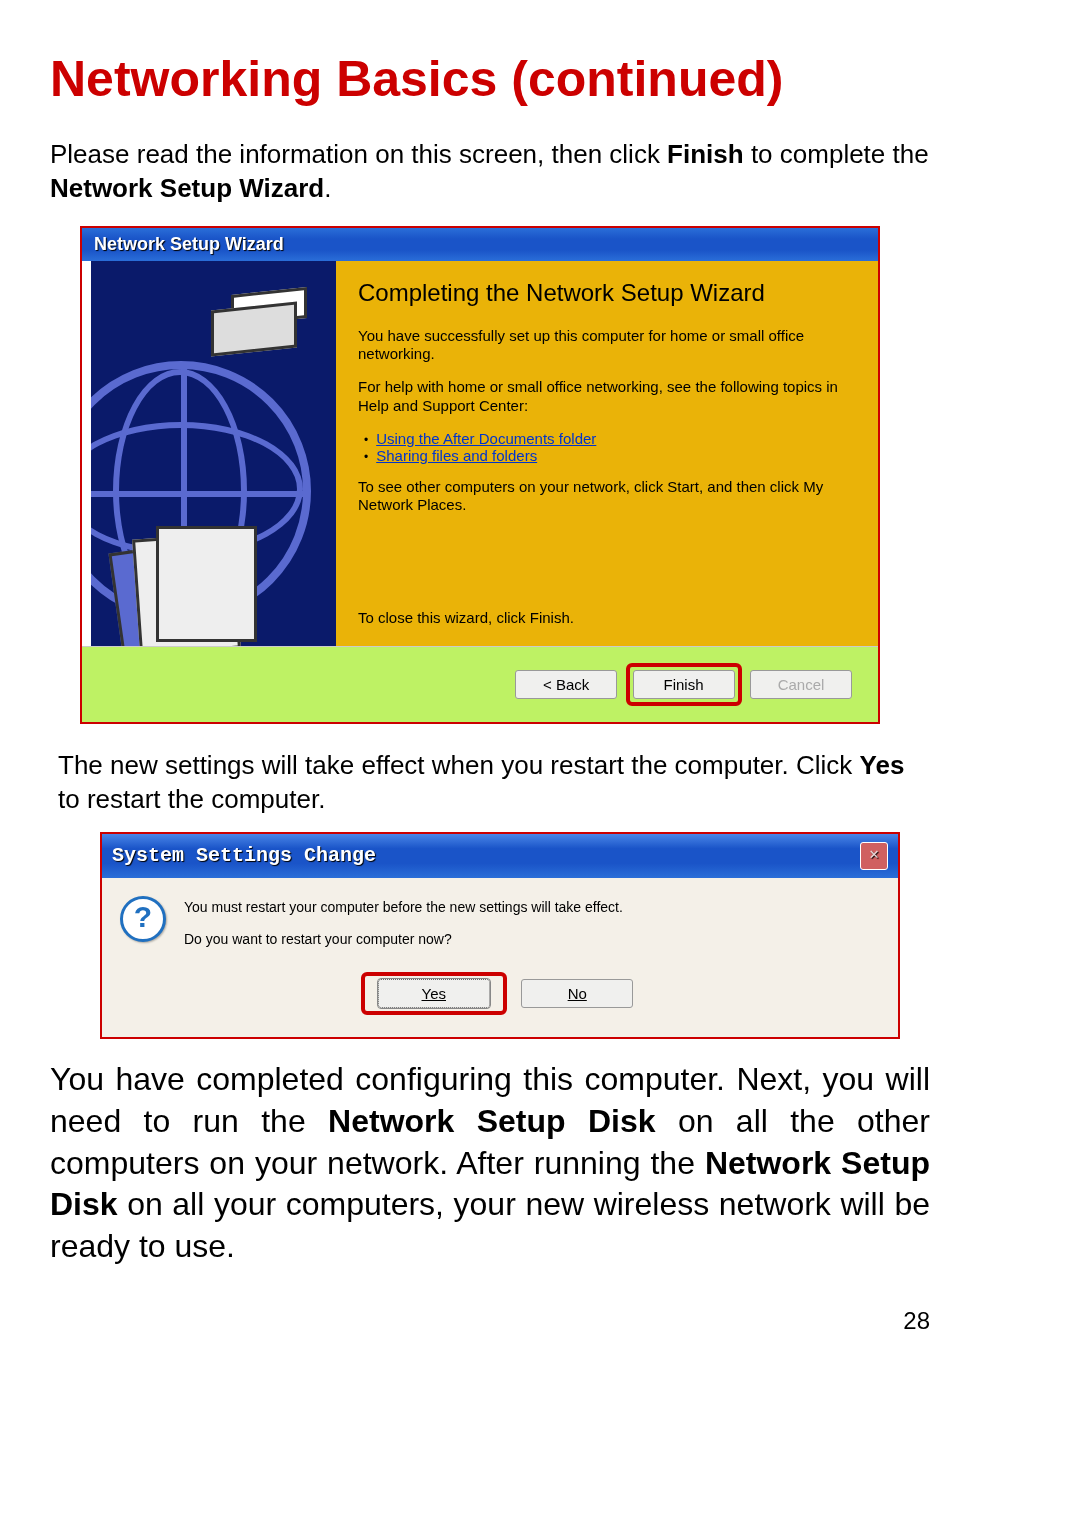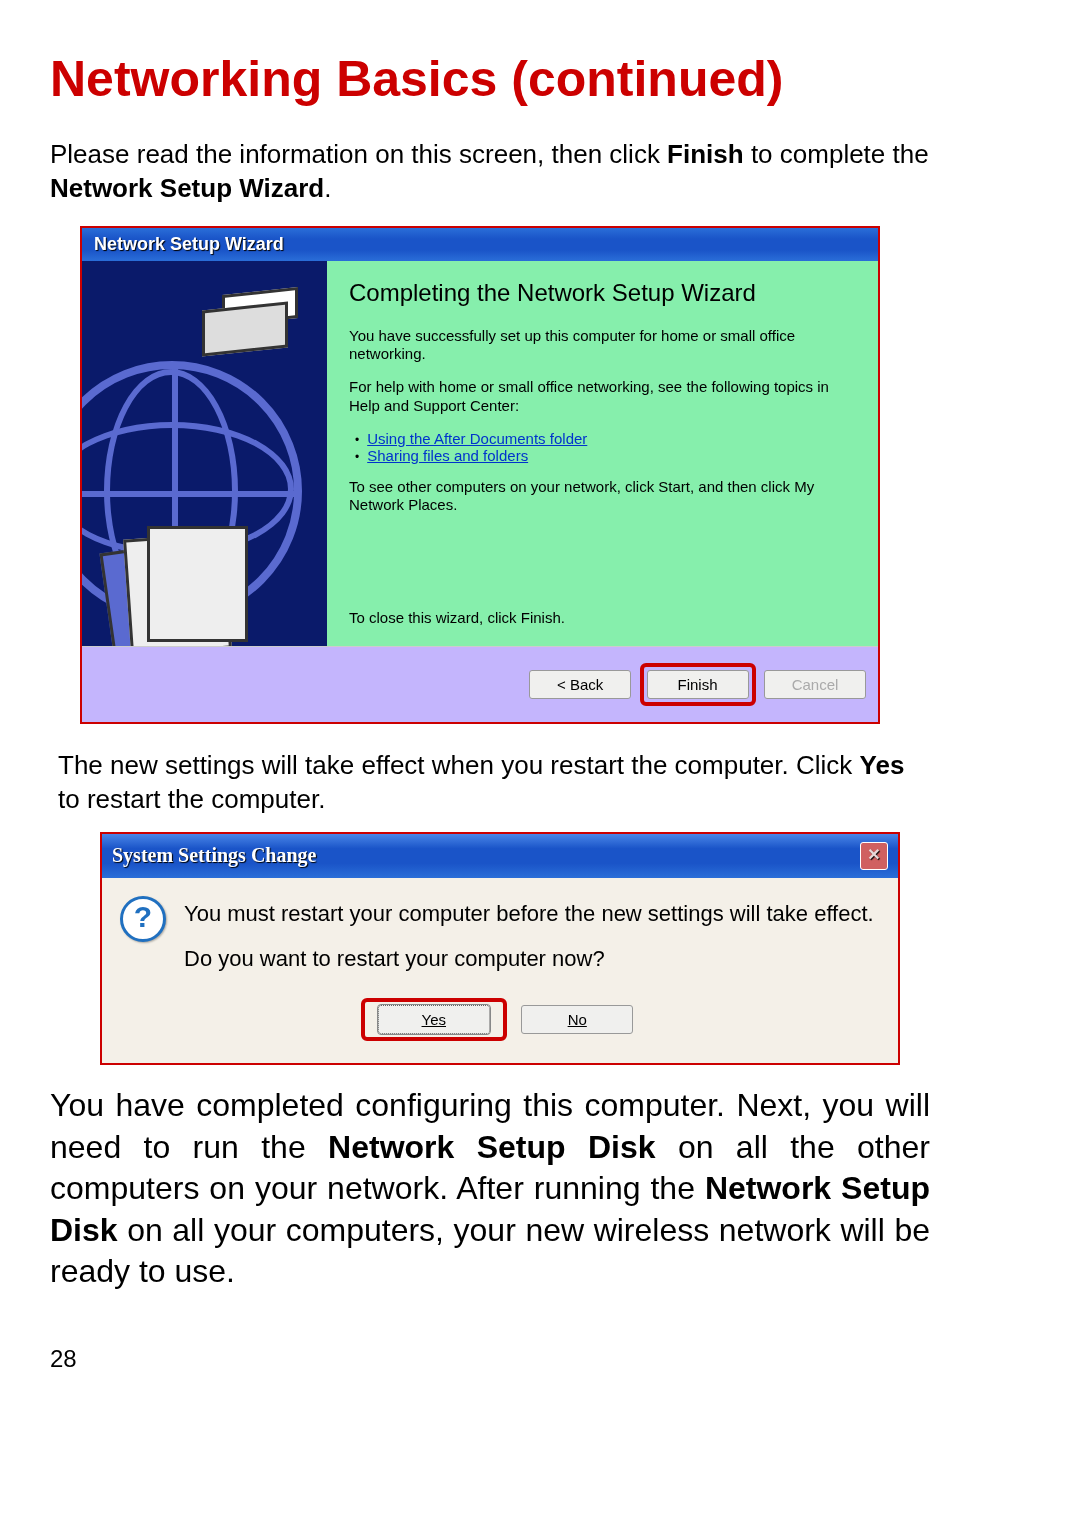--- a/index.html
+++ b/index.html
@@ -32,21 +32,22 @@
     background: linear-gradient(to bottom, #2a6ed8, #1a54c8, #1a54c8, #2a6ed8);
     color: #fff;
     font-weight: bold;
     font-size: 18px;
     padding: 6px 12px;
     font-family: "Trebuchet MS", Tahoma, sans-serif;
     text-shadow: 1px 1px 1px #000;
   }
   .wizard-body {
     display: flex;
-    background: #86efac;
+    background: #eab308;
+    margin-left: 9px;
   }
   .wizard-left {
     width: 245px;
     background: #0a1a6a;
     position: relative;
     overflow: hidden;
     flex-shrink: 0;
   }
   .globe {
     width: 260px;
@@ -102,22 +103,22 @@
     margin: 0 0 20px 0;
     font-weight: normal;
   }
   .wiz-para { margin: 0 0 14px 0; line-height: 1.25; }
   .wiz-list { margin: 0 0 14px 6px; padding: 0; list-style: none; }
   .wiz-list li::before { content: "•"; margin-right: 8px; font-size:12px; }
   .wiz-link { color: #0033cc; text-decoration: underline; cursor: pointer; }
   .wiz-spacer { flex: 1; min-height: 80px; }
   .wiz-close { margin: 0 0 10px 0; }
   .button-bar {
-    background: #c4b5fd;
-    padding: 16px 12px 16px 0;
+    background: #bef264;
+    padding: 16px 26px 16px 0;
     text-align: right;
     border-top: 1px solid #ccc;
   }
   .xp-button {
     display: inline-block;
     width: 100px;
     padding: 5px 0;
     font-family: Tahoma, sans-serif;
     font-size: 15px;
     background: #f0f0ee;
@@ -151,21 +152,21 @@
   }
   .alert-titlebar {
     background: linear-gradient(to bottom, #4a86e8, #1a54c8, #1a54c8, #2a6ed8);
     color: #fff;
     font-weight: bold;
     font-size: 20px;
     padding: 8px 10px;
     display: flex;
     justify-content: space-between;
     align-items: center;
-    font-family: Liberation Serif, serif;
+    font-family: Liberation Mono, monospace;
     text-shadow: 1px 1px 1px #000;
   }
   .close-x {
     width: 26px;
     height: 26px;
     background: #d06060;
     border: 1px solid #fff;
     border-radius: 3px;
     color: #e8d8d8;
     text-align: center;
@@ -183,35 +184,35 @@
     border-radius: 50%;
     background: #fff;
     border: 3px solid #2070c0;
     color: #2070c0;
     font-size: 30px;
     line-height: 36px;
     text-align: center;
     font-weight: bold;
     box-shadow: 1px 1px 2px rgba(0,0,0,.3);
   }
-  .alert-text { font-size: 22px; line-height: 1.6; }
+  .alert-text { font-size: 14px; line-height: 1.6; }
   .alert-buttons { text-align: center; margin-top: 22px; }
   .alert-buttons .xp-button { width: 110px; margin: 0 10px; }
   .alert-buttons .highlight-btn .xp-button { border: 1px dotted #666; outline: 1px solid #888; }
   .u { text-decoration: underline; }
   .para3 {
     font-size: 32px;
     line-height: 1.3;
     margin: 20px 0 34px 0;
     text-align: justify;
   }
   .page-number {
-    text-align: left;
+    text-align: right;
     font-size: 24px;
-    margin-top: 52px;
+    margin-top: 40px;
   }
 </style>
 </head>
 <body>
 
 <h1 class="page-title">Networking Basics (continued)</h1>
 
 <p class="intro-text">
   <span>Please read the information on this screen, then click </span><b>Finish</b><span> to complete the </span><b>Network Setup Wizard</b><span>.</span>
 </p>

